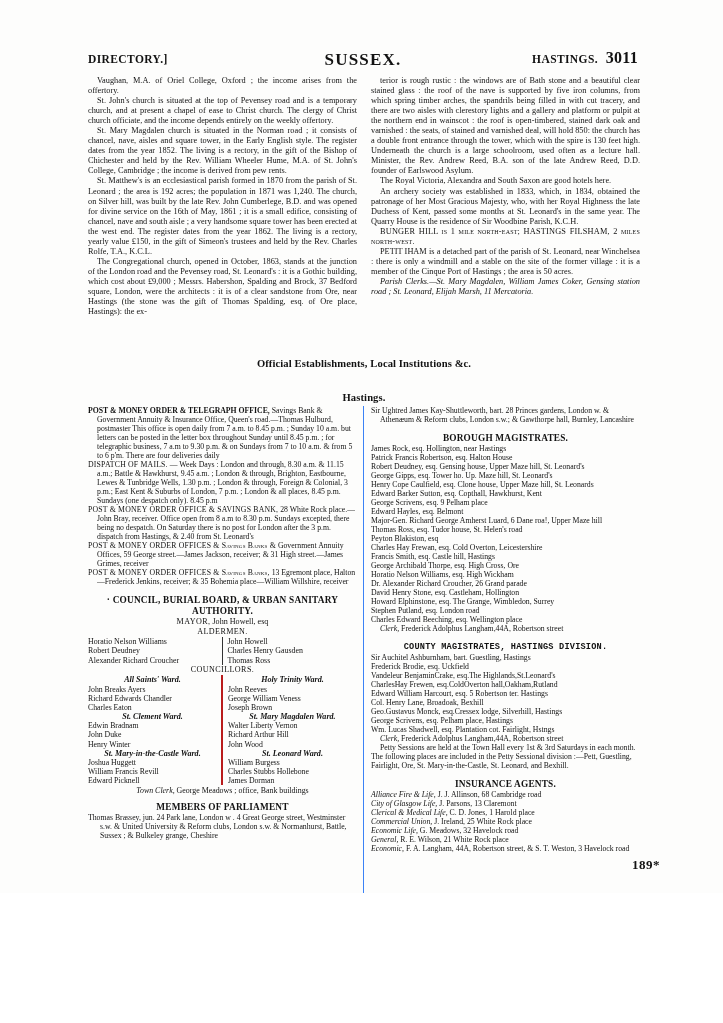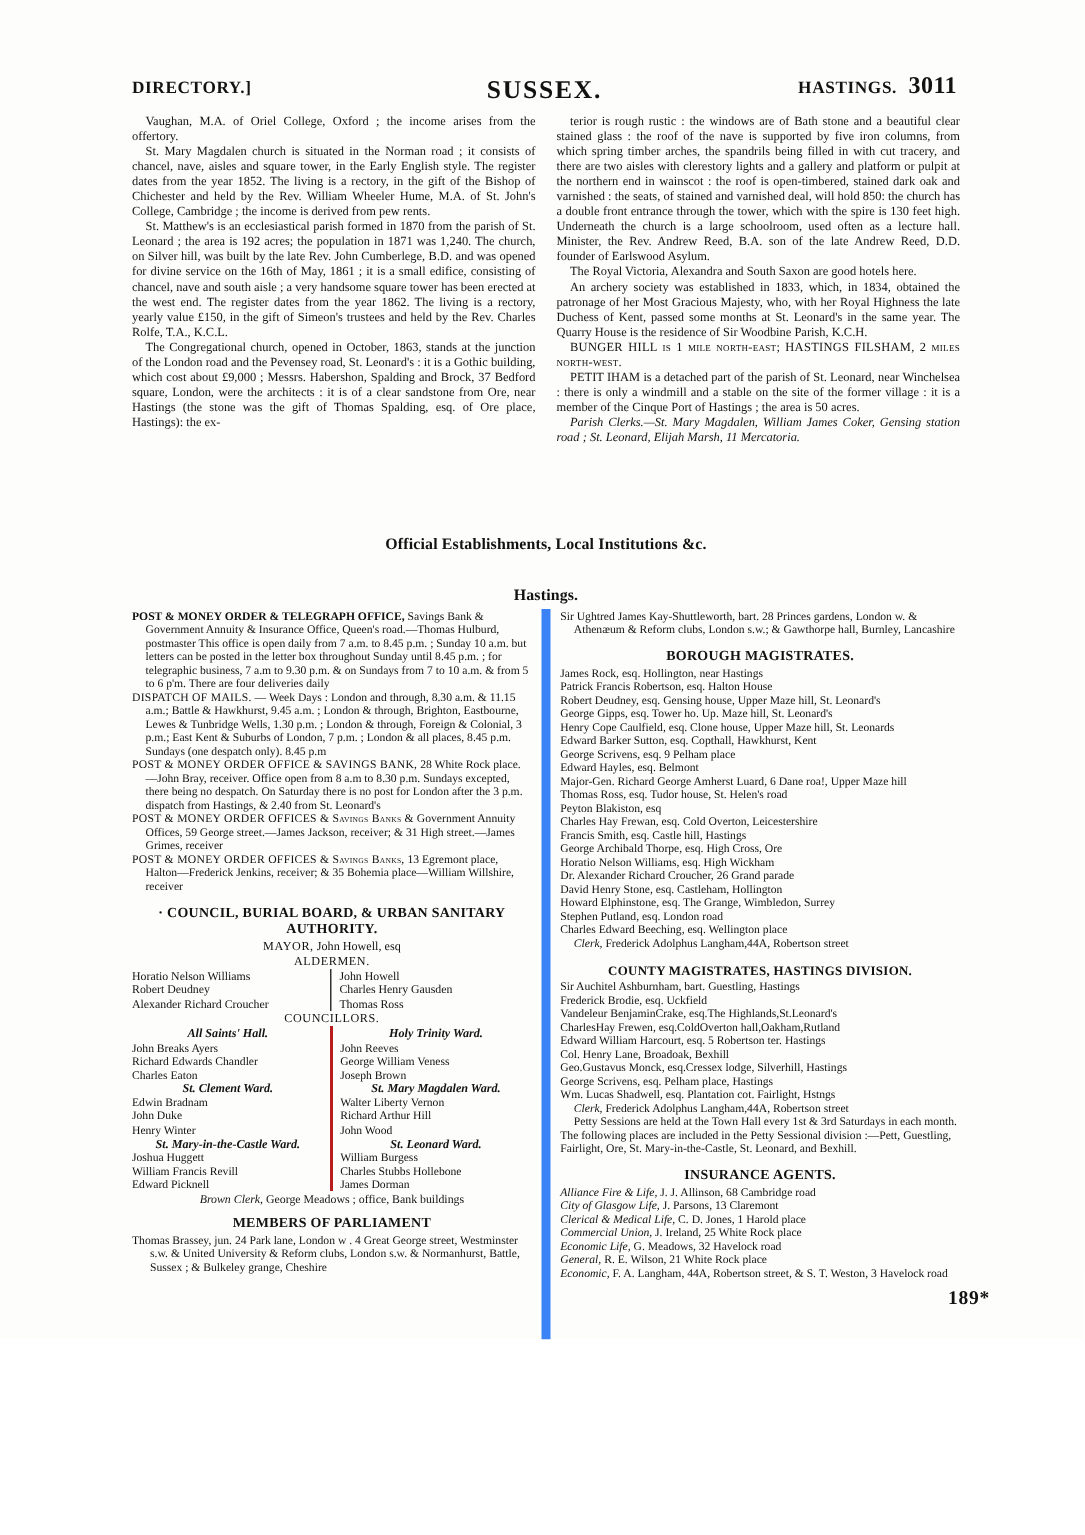--- a/index.html
+++ b/index.html
@@ -88,41 +88,42 @@
     height: 580px;
     display: flex;
   }
   .dir-col {
     width: 270px;
     font-size: 7.75px;
     line-height: 9.0px;
     position: relative;
   }
   .dir-col.left  { padding-right: 6px; }
-  .dir-col.right { padding-left: 7px; border-left: 6px solid #3b82f6; }
+  .dir-col.right { padding-left: 7px; border-left: 1px solid #3b82f6; }
 
   .entry {
     margin: 0 0 0 0;
     padding-left: 9px;
     text-indent: -9px;
   }
   .entry.hang2 { padding-left: 12px; text-indent: -12px; }
   .entry.ind { padding-left: 0; text-indent: 9px; }
   .gap6 { height: 6px; }
   .gap9 { height: 9px; }
 
   .sub-head {
     text-align: center;
     font-weight: bold;
     font-size: 9.3px;
     letter-spacing: .2px;
     line-height: 11px;
   }
   .sub-head.sm {
     font-size: 8.6px;
+    font-family: Liberation Mono, monospace;
   }
   .mid-head {
     text-align: center;
     font-size: 8.1px;
     font-variant: small-caps;
     letter-spacing: .4px;
     line-height: 10px;
   }
 
   
@@ -179,20 +180,21 @@
   <div class="runhead">
     <span class="rh-left">DIRECTORY.]</span>
     <span class="rh-center">SUSSEX.</span>
     <span class="rh-right">HASTINGS.</span>
     <span class="rh-page">3011</span>
   </div>
 
   <div class="prose-cols">
     <div class="prose-col">
       <p>Vaughan, M.A. of Oriel College, Oxford ; the income arises from the offertory.</p>
+      <p>St. John's church is situated at the top of Pevensey road and is a temporary church, and at present a chapel of ease to Christ church. The clergy of Christ church officiate, and the income depends entirely on the weekly offertory.</p>
       <p>St. Mary Magdalen church is situated in the Norman road ; it consists of chancel, nave, aisles and square tower, in the Early English style. The register dates from the year 1852. The living is a rectory, in the gift of the Bishop of Chichester and held by the Rev. William Wheeler Hume, M.A. of St. John's College, Cambridge ; the income is derived from pew rents.</p>
       <p>St. Matthew's is an ecclesiastical parish formed in 1870 from the parish of St. Leonard ; the area is 192 acres; the population in 1871 was 1,240. The church, on Silver hill, was built by the late Rev. John Cumberlege, B.D. and was opened for divine service on the 16th of May, 1861 ; it is a small edifice, consisting of chancel, nave and south aisle ; a very handsome square tower has been erected at the west end. The register dates from the year 1862. The living is a rectory, yearly value £150, in the gift of Simeon's trustees and held by the Rev. Charles Rolfe, T.A., K.C.L.</p>
       <p>The Congregational church, opened in October, 1863, stands at the junction of the London road and the Pevensey road, St. Leonard's : it is a Gothic building, which cost about £9,000 ; Messrs. Habershon, Spalding and Brock, 37 Bedford square, London, were the architects : it is of a clear sandstone from Ore, near Hastings (the stone was the gift of Thomas Spalding, esq. of Ore place, Hastings): the ex-</p>
     </div>
     <div class="prose-col">
       <p>terior is rough rustic : the windows are of Bath stone and a beautiful clear stained glass : the roof of the nave is supported by five iron columns, from which spring timber arches, the spandrils being filled in with cut tracery, and there are two aisles with clerestory lights and a gallery and platform or pulpit at the northern end in wainscot : the roof is open-timbered, stained dark oak and varnished : the seats, of stained and varnished deal, will hold 850: the church has a double front entrance through the tower, which with the spire is 130 feet high. Underneath the church is a large schoolroom, used often as a lecture hall. Minister, the Rev. Andrew Reed, B.A. son of the late Andrew Reed, D.D. founder of Earlswood Asylum.</p>
       <p>The Royal Victoria, Alexandra and South Saxon are good hotels here.</p>
       <p>An archery society was established in 1833, which, in 1834, obtained the patronage of her Most Gracious Majesty, who, with her Royal Highness the late Duchess of Kent, passed some months at St. Leonard's in the same year. The Quarry House is the residence of Sir Woodbine Parish, K.C.H.</p>
       <p class="sc">BUNGER HILL is 1 mile north-east;  HASTINGS FILSHAM, 2 miles north-west.</p>
       <p>PETIT IHAM is a detached part of the parish of St. Leonard, near Winchelsea : there is only a windmill and a stable on the site of the former village : it is a member of the Cinque Port of Hastings ;  the area is 50 acres.</p>
@@ -240,21 +242,21 @@
           <p class="ward-name">John Howell</p>
           <p class="ward-name">Charles Henry Gausden</p>
           <p class="ward-name">Thomas Ross</p>
         </div>
       </div>
 
       <div class="mid-head">COUNCILLORS.</div>
 
       <div class="ward-table">
         <div class="ward-half l">
-          <div class="ward-title">All Saints' Hall.</div>
+          <div class="ward-title">All Saints' Ward.</div>
           <p class="ward-name">John Breaks Ayers</p>
           <p class="ward-name">Richard Edwards Chandler</p>
           <p class="ward-name">Charles Eaton</p>
           <div class="ward-title">St. Clement Ward.</div>
           <p class="ward-name">Edwin Bradnam</p>
           <p class="ward-name">John Duke</p>
           <p class="ward-name">Henry Winter</p>
           <div class="ward-title">St. Mary-in-the-Castle Ward.</div>
           <p class="ward-name">Joshua Huggett</p>
           <p class="ward-name">William Francis Revill</p>
@@ -270,21 +272,21 @@
           <p class="ward-name">Richard Arthur Hill</p>
           <p class="ward-name">John Wood</p>
           <div class="ward-title">St. Leonard Ward.</div>
           <p class="ward-name">William Burgess</p>
           <p class="ward-name">Charles Stubbs Hollebone</p>
           <p class="ward-name">James Dorman</p>
         </div>
       </div>
 
       <div class="townclerk">
-        <span class="it">Brown Clerk,</span><span> George Meadows ; office, Bank buildings</span>
+        <span class="it">Town Clerk,</span><span> George Meadows ; office, Bank buildings</span>
       </div>
 
       <div class="gap6"></div>
 
       <div class="sub-head">MEMBERS OF PARLIAMENT</div>
       <p class="entry hang2">Thomas Brassey, jun. 24 Park lane, London w . 4 Great George street, Westminster s.w. &amp; United University &amp; Reform clubs, London s.w. &amp; Normanhurst, Battle, Sussex ; &amp; Bulkeley grange, Cheshire</p>
     </div>
 
     <div class="dir-col right">
 

